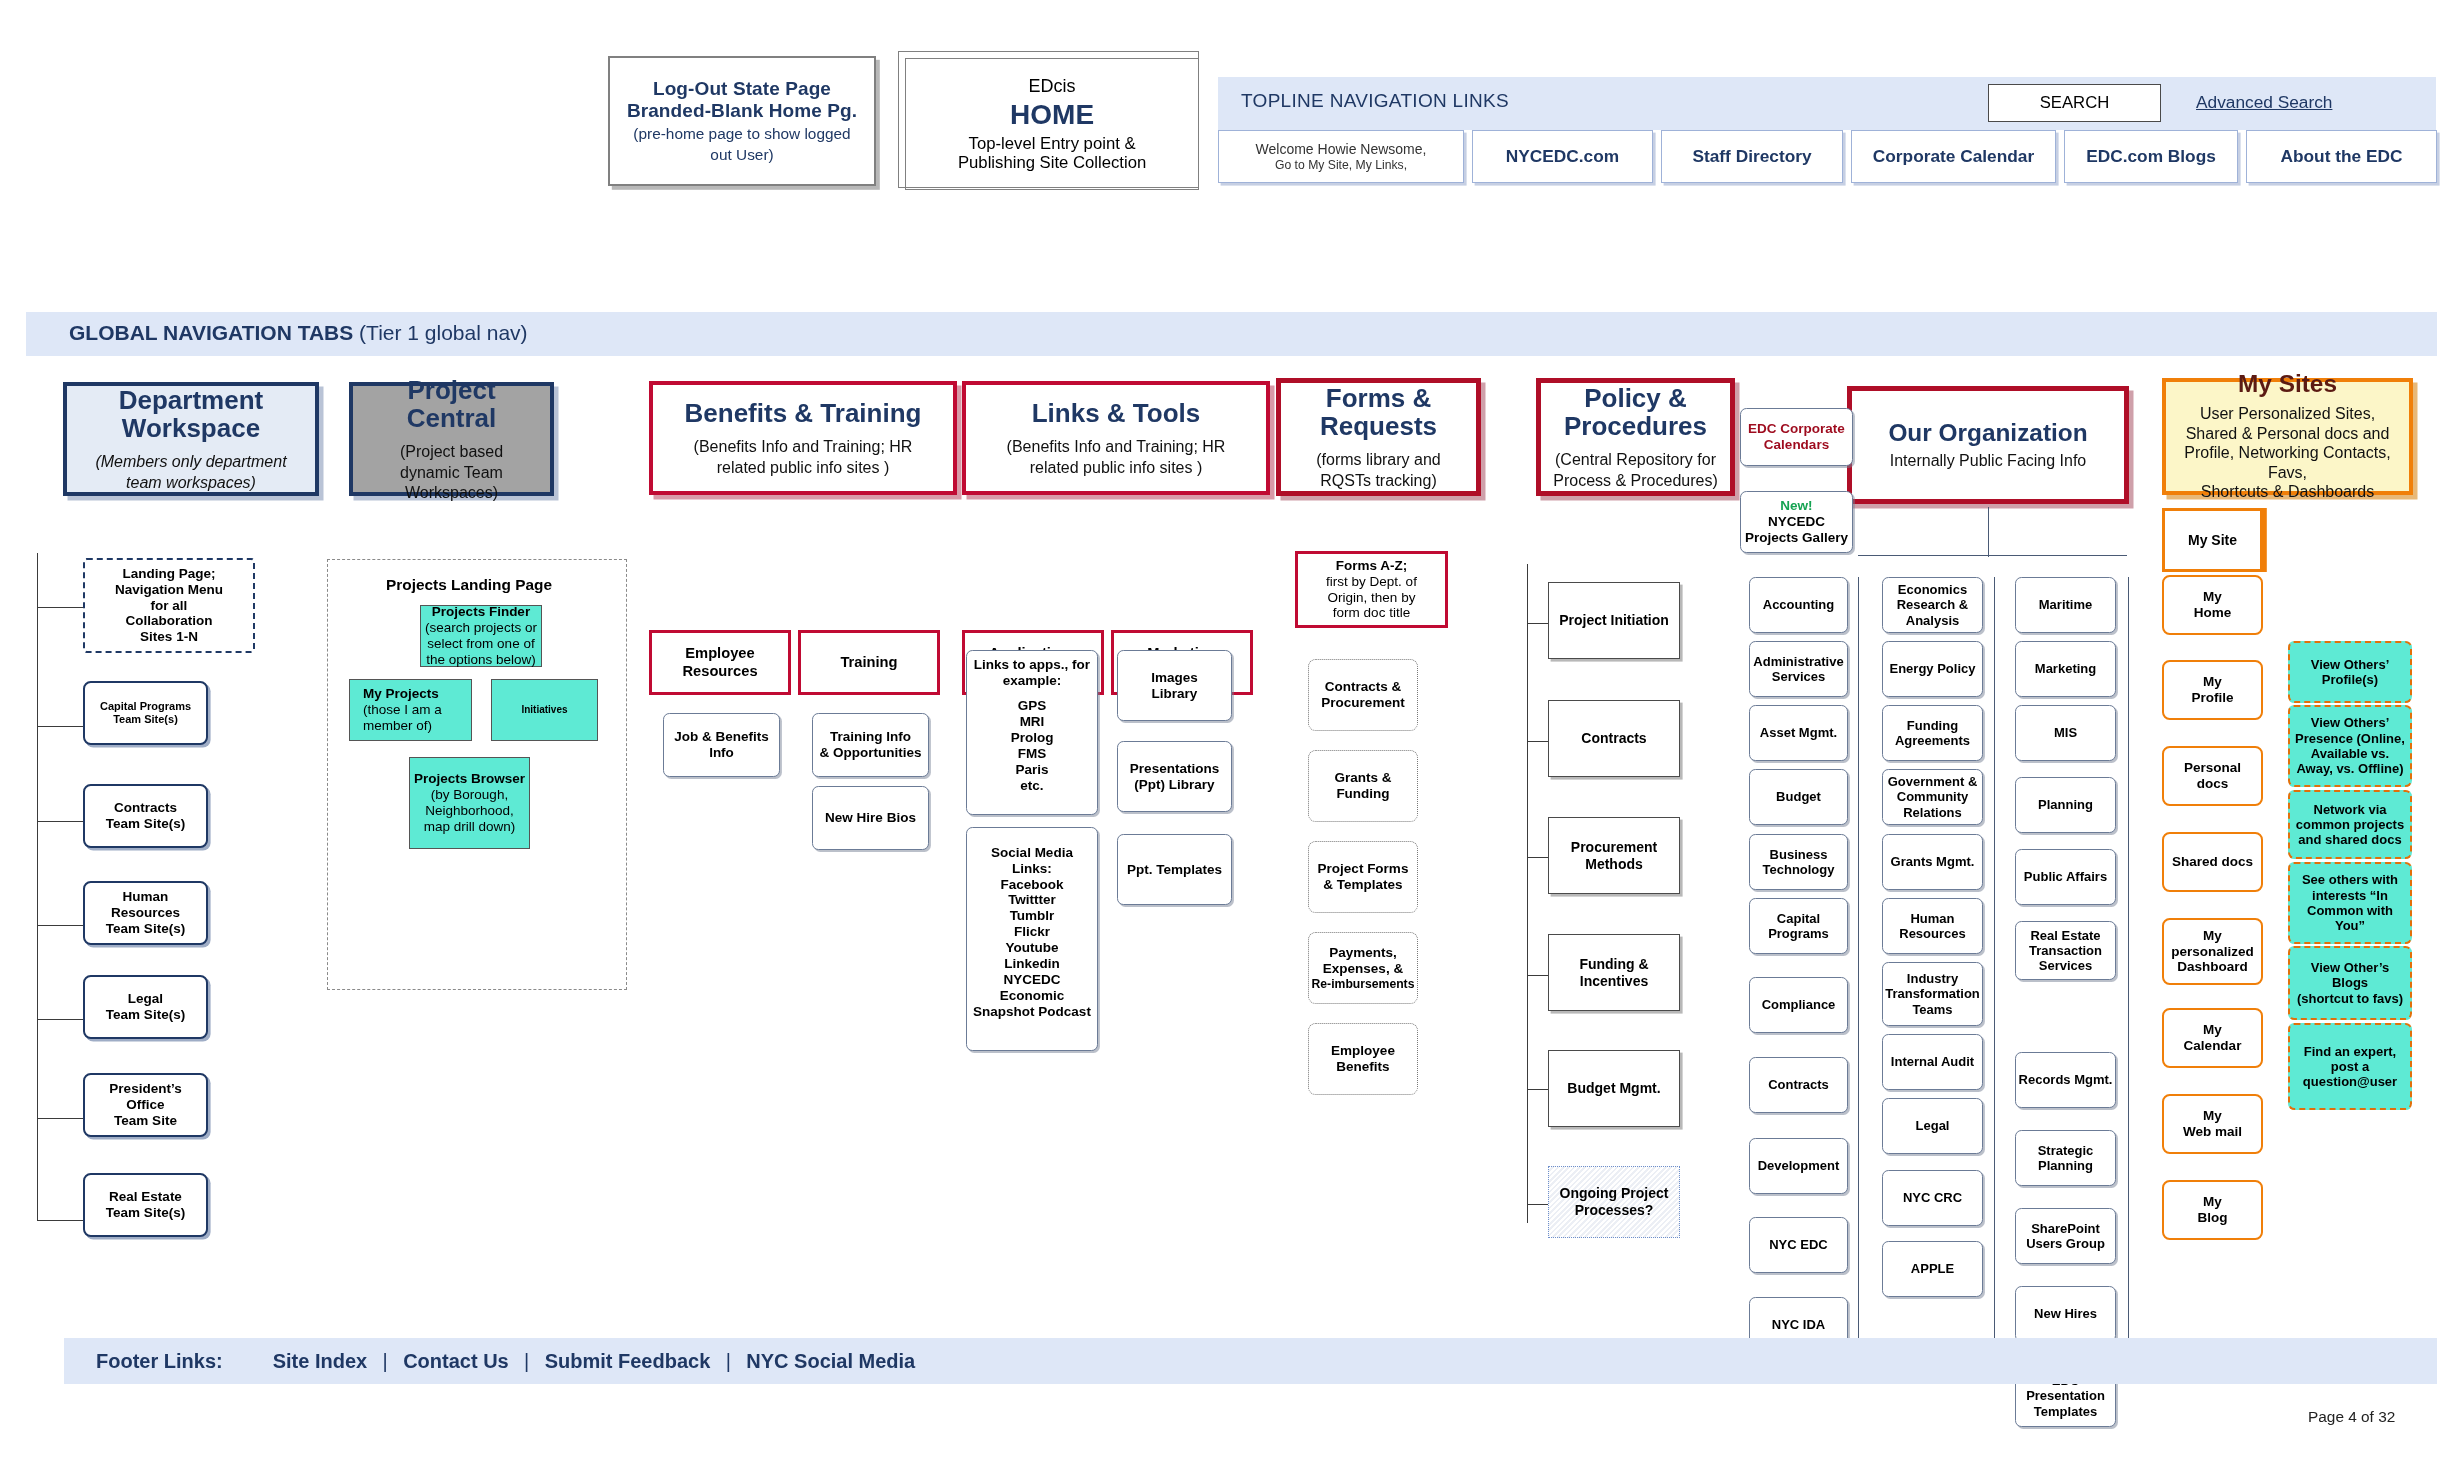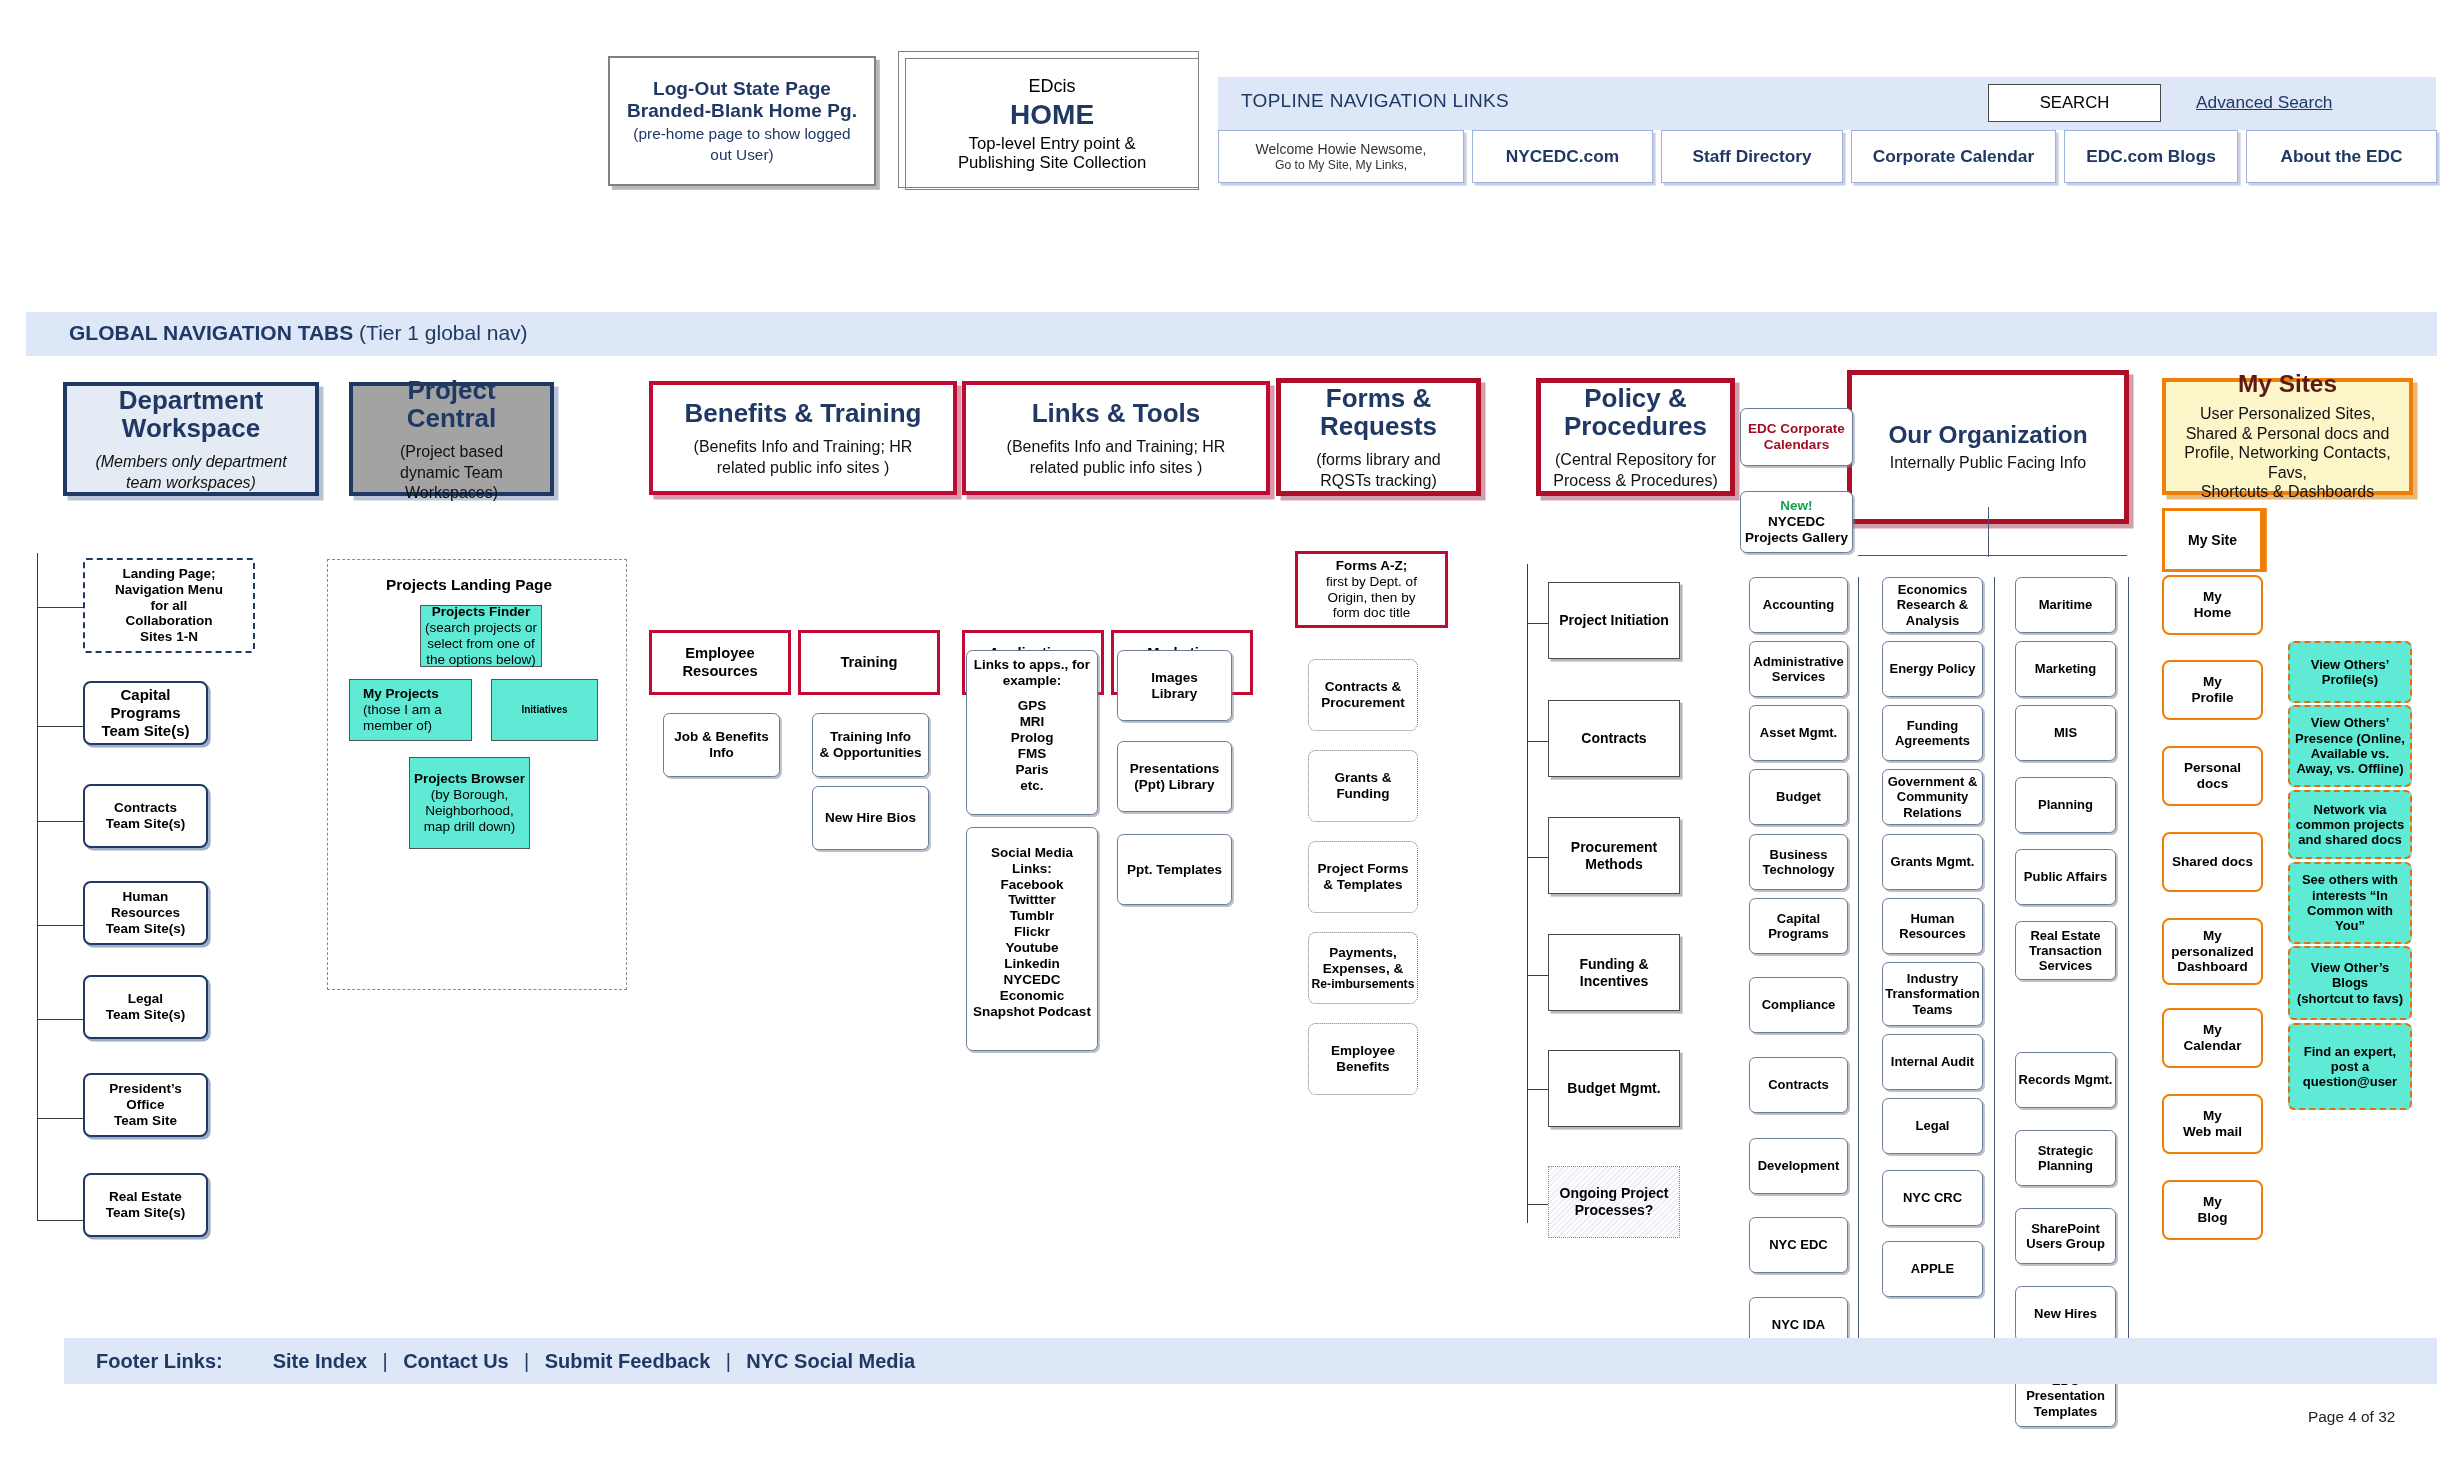--- a/index.html
+++ b/index.html
@@ -131,21 +131,21 @@
 <div class="ln h" style="left:37px;top:1220px;width:49px;"></div>
 
 <div class="abs bx dashnavy col" style="left:83px;top:558px;width:172px;height:95px;font-size:13.5px;">
   <div>Landing Page;</div>
   <div>Navigation Menu</div>
   <div>for all</div>
   <div>Collaboration</div>
   <div>Sites 1-N</div>
 </div>
 
-<div class="abs bx navy col" style="left:83px;top:681px;width:125px;height:64px;font-size:15px;">
+<div class="abs bx navy col" style="left:83px;top:681px;width:125px;height:64px;font-size:11px;">
   <div>Capital Programs</div>
   <div>Team Site(s)</div>
 </div>
 <div class="abs bx navy col" style="left:83px;top:784px;width:125px;height:64px;font-size:13.5px;">
   <div>Contracts</div>
   <div>Team Site(s)</div>
 </div>
 <div class="abs bx navy col" style="left:83px;top:881px;width:125px;height:64px;font-size:13.5px;">
   <div>Human</div>
   <div>Resources</div>
@@ -329,21 +329,21 @@
 <div class="abs bx sq col" style="left:1548px;top:934px;width:132px;height:77px;font-size:14px;">
   <div>Funding &amp;</div>
   <div>Incentives</div>
 </div>
 <div class="abs bx sq ctr" style="left:1548px;top:1050px;width:132px;height:77px;font-size:14px;">Budget Mgmt.</div>
 <div class="abs bx hatch col" style="left:1548px;top:1166px;width:132px;height:72px;font-size:14px;font-weight:bold;">
   <div>Ongoing Project</div>
   <div>Processes?</div>
 </div>
 
-<div class="abs tier-red2 col" style="left:1847px;top:370px;width:282px;height:154px;padding:6.4px;">
+<div class="abs tier-red2 col" style="left:1847px;top:386px;width:282px;height:118px;padding:6.4px;">
   <div class="tier-h" style="font-size:24.4px;">Our Organization</div>
   <div class="tier-s" style="margin-top:5.1px;">Internally Public Facing Info</div>
 </div>
 
 <div class="abs bx col" style="left:1740px;top:408px;width:113px;height:58px;font-size:13.5px;color:#9E0B1E;">
   <div>EDC Corporate</div>
   <div>Calendars</div>
 </div>
 <div class="abs bx col" style="left:1740px;top:491px;width:113px;height:62px;font-size:13.5px;">
   <div style="color:#15A352;">New!</div>

